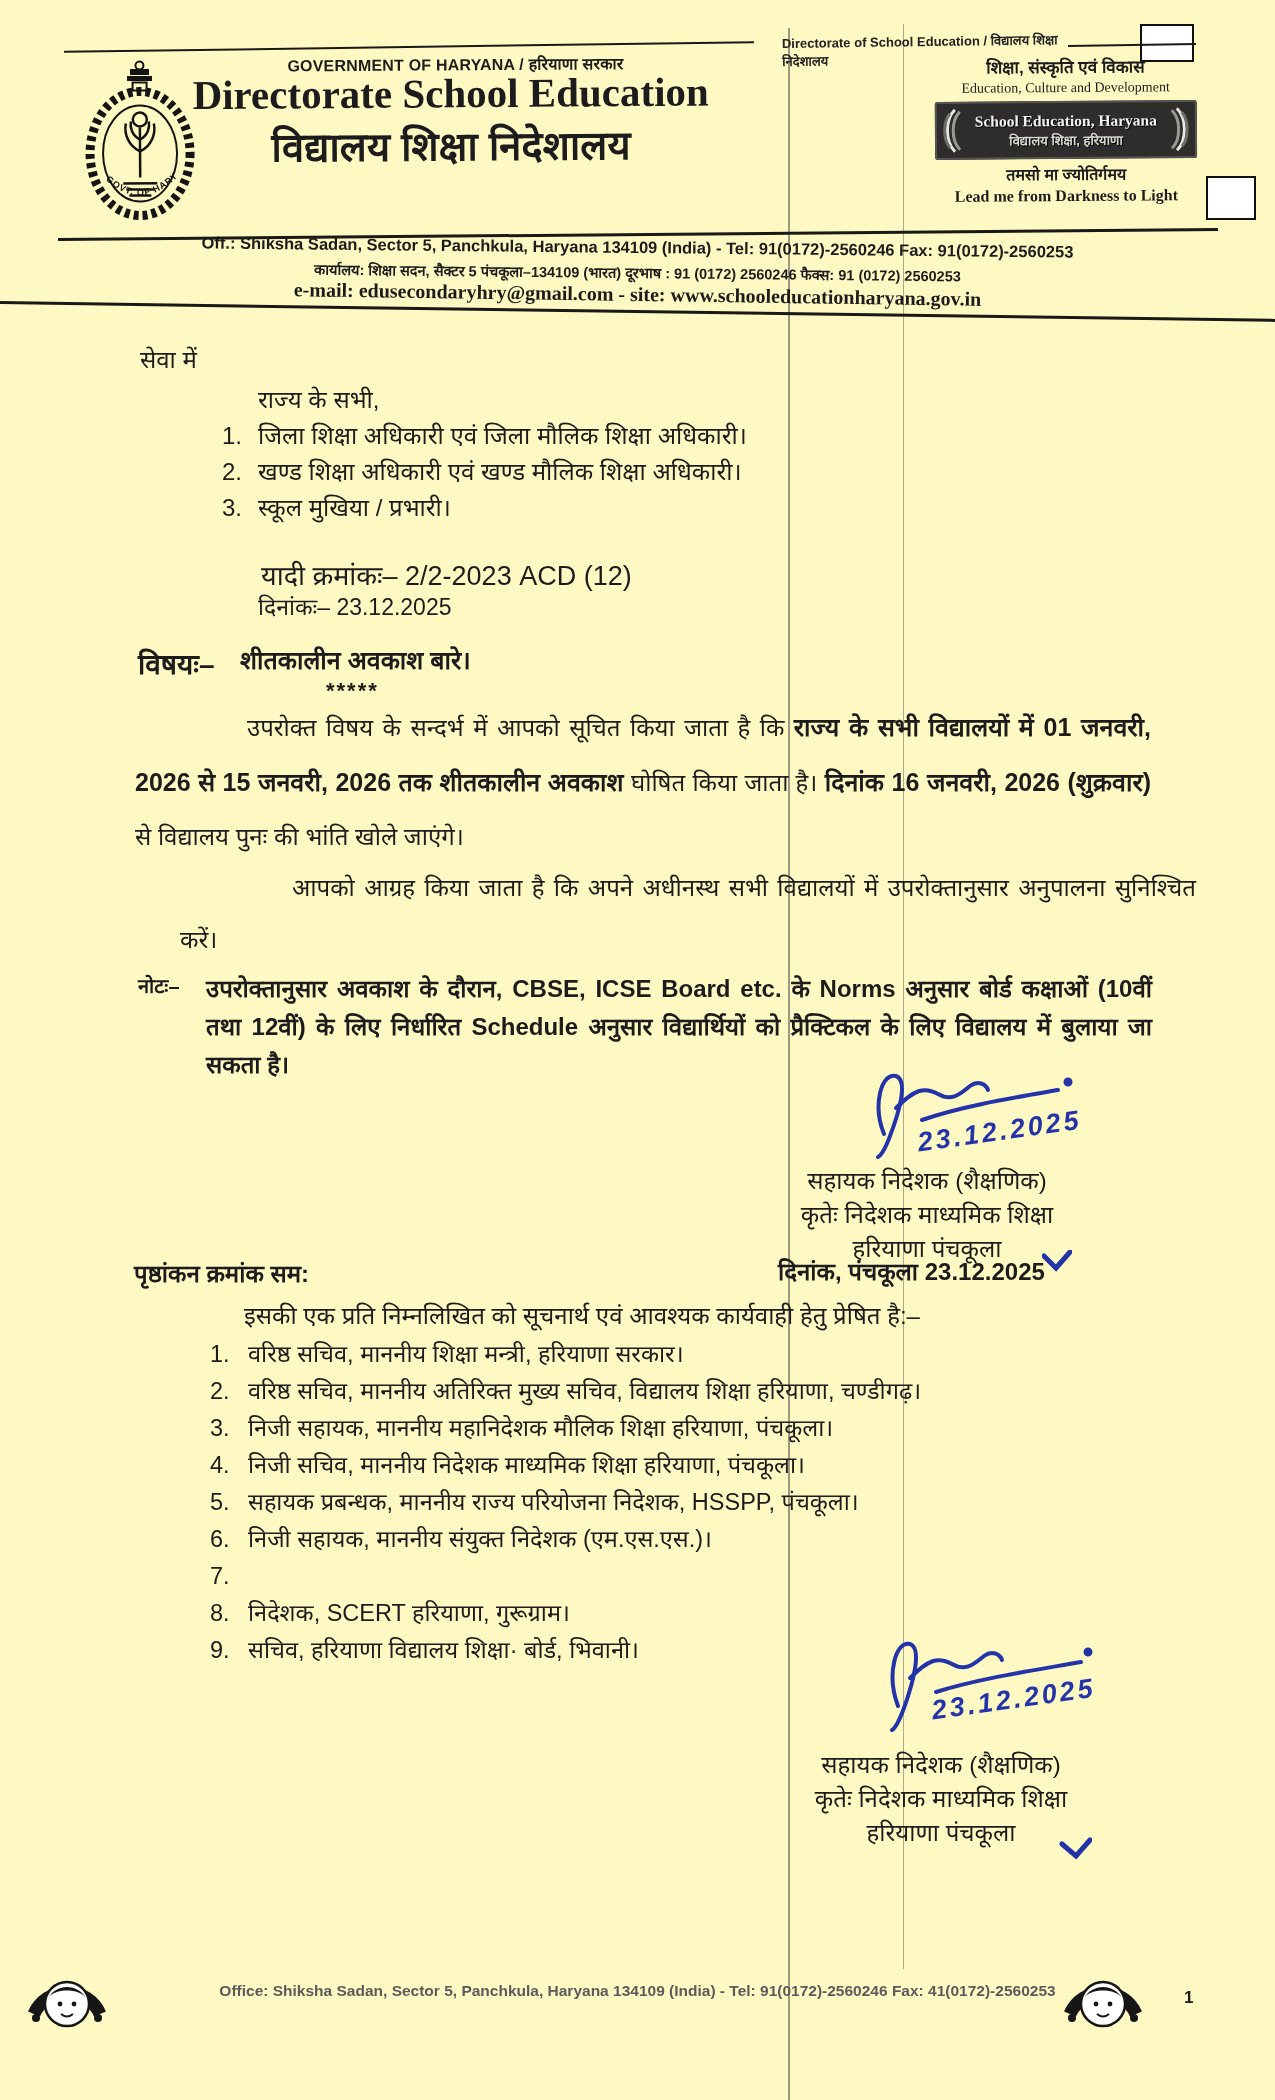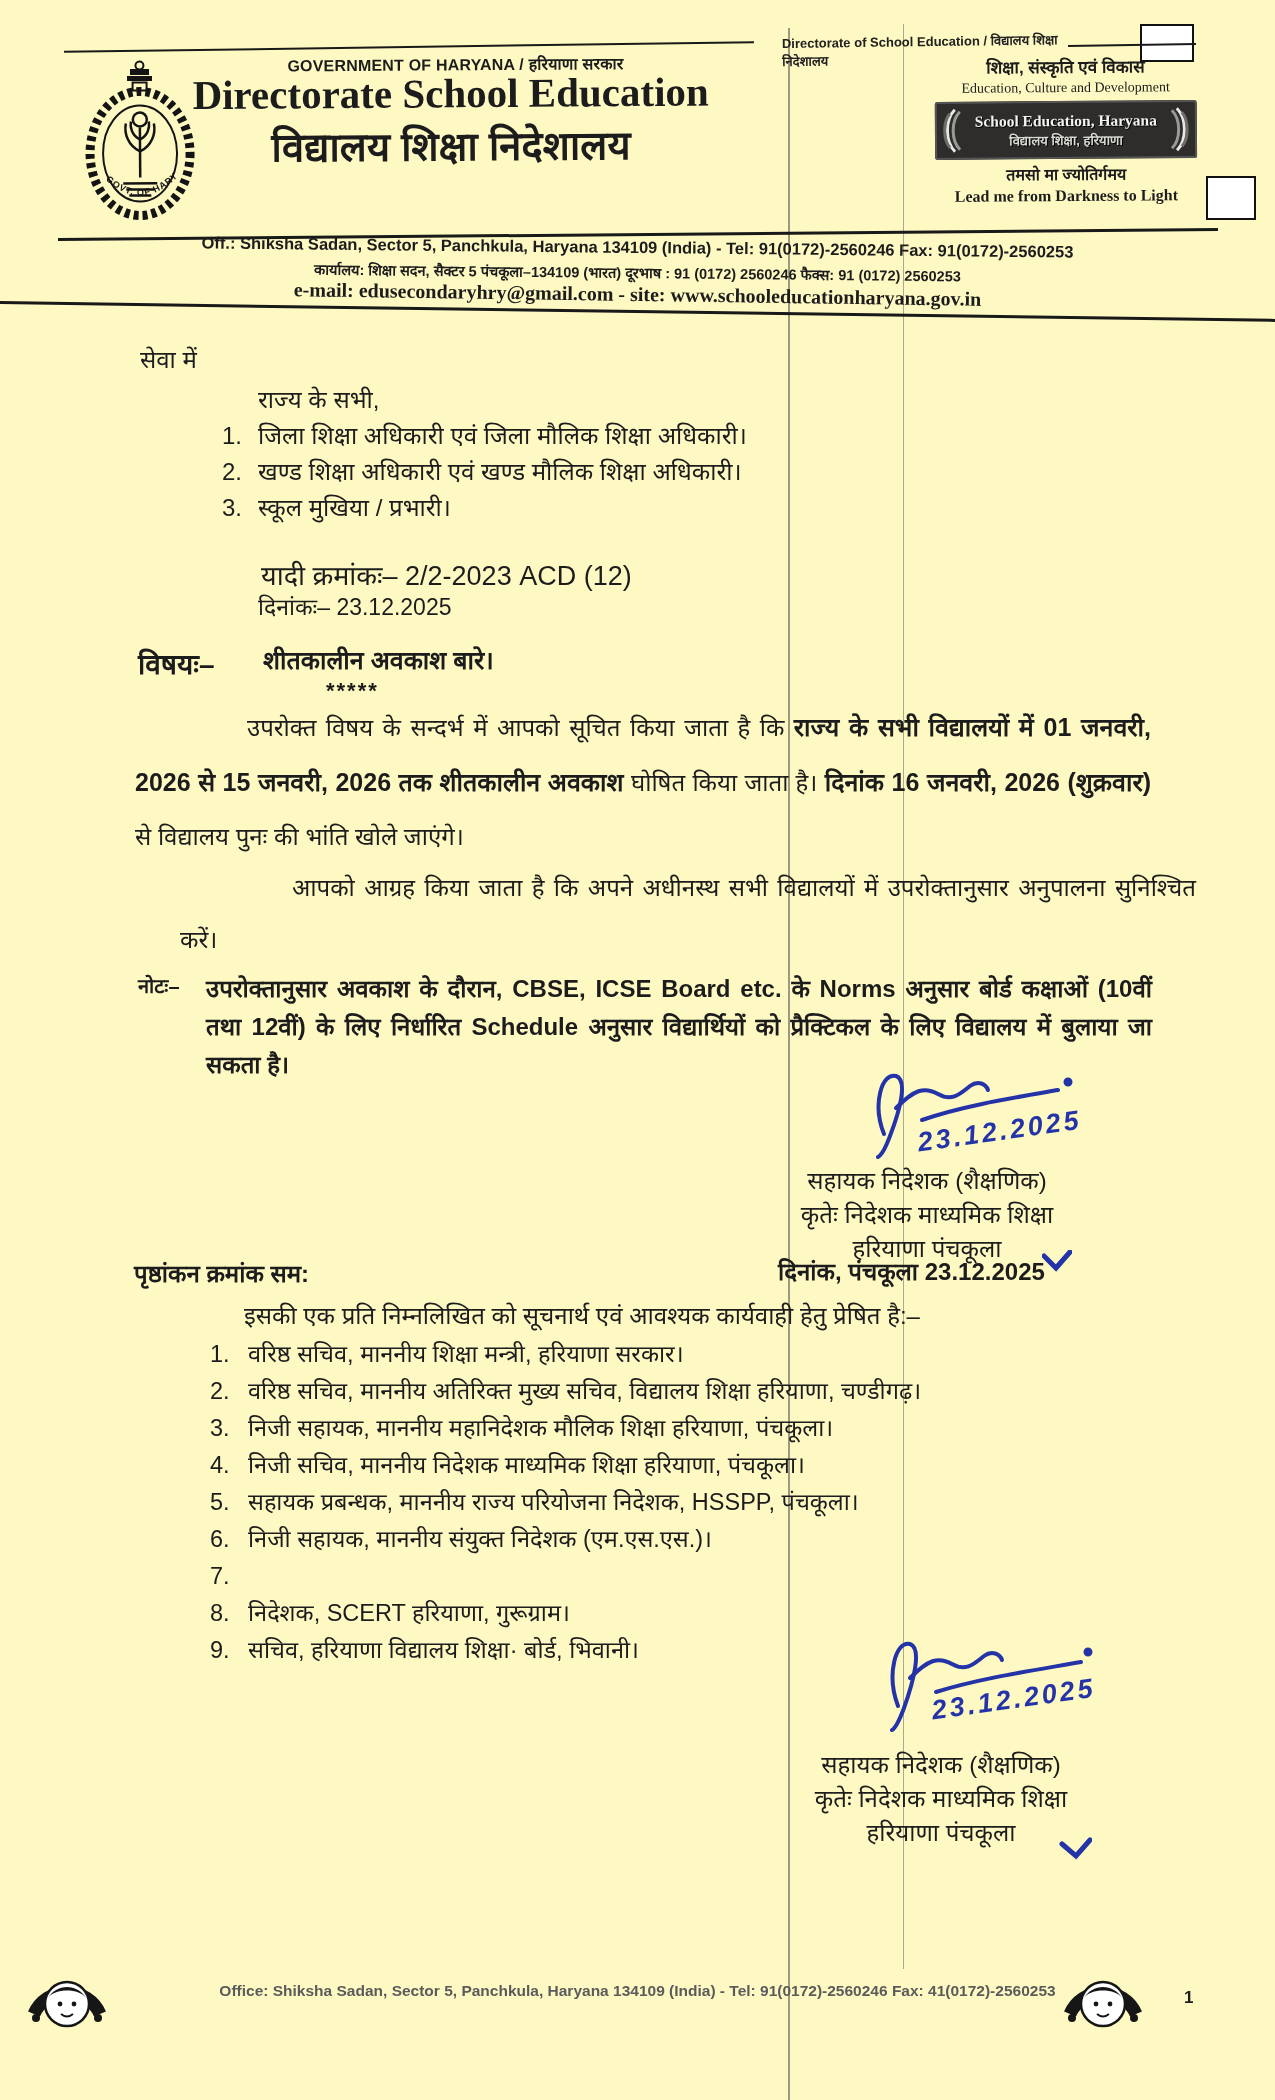--- a/index.html
+++ b/index.html
@@ -52,21 +52,21 @@
   .addr-hi{top:262px;font-size:14.5px;font-weight:700;}
   .email-line{top:283px;font-family:"Liberation Serif","DejaVu Serif",serif;font-size:20px;font-weight:700;transform:rotate(0.8deg);}
   .seva{position:absolute;left:140px;top:342px;font-size:24px;}
   .addressee-intro{position:absolute;left:258px;top:382px;font-size:24px;}
   .addr-list{position:absolute;left:222px;top:418px;font-size:24px;line-height:36px;}
   .addr-list .li{display:flex;}
   .addr-list .num{width:36px;}
   .memo{position:absolute;left:251px;top:556px;font-size:27px;margin-left:10px;}
   .dateline{position:absolute;left:258px;top:590px;font-size:23px;}
   .subj-label{position:absolute;left:138px;top:644px;font-size:28px;font-weight:700;}
-  .subj{position:absolute;left:263px;top:642px;font-size:25px;font-weight:700;}
+  .subj{position:absolute;left:240px;top:642px;font-size:25px;font-weight:700;}
   .stars{position:absolute;left:326px;top:678px;font-size:22px;letter-spacing:2px;font-weight:700;}
   .para1{position:absolute;left:135px;top:700px;width:1016px;font-size:24px;line-height:54px;
     text-align:justify;text-indent:112px;}
   .para1 b{font-size:25px;}
   .para2{position:absolute;left:135px;top:862px;width:1016px;font-size:24px;line-height:52px;
     text-align:justify;text-indent:112px;margin-left:45px;}
   .note-label{position:absolute;left:138px;top:972px;font-size:20px;font-weight:700;}
   .note{position:absolute;left:206px;top:970px;width:946px;font-size:24px;font-weight:700;
     line-height:38px;text-align:justify;}
 

